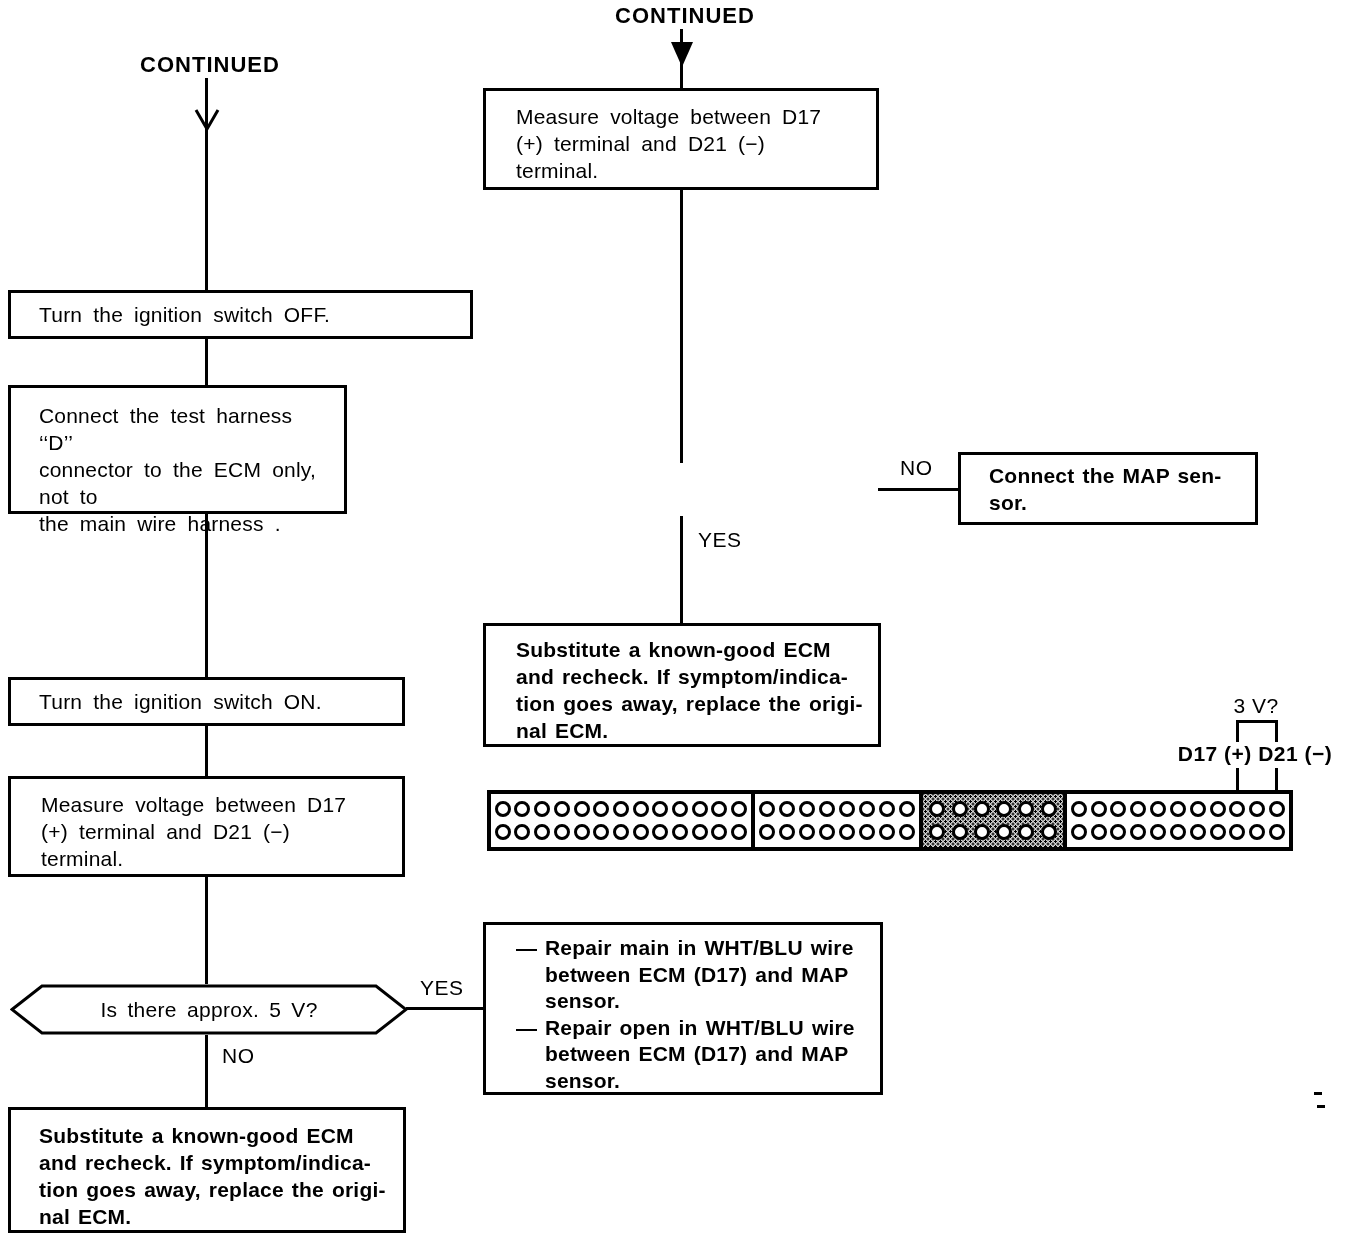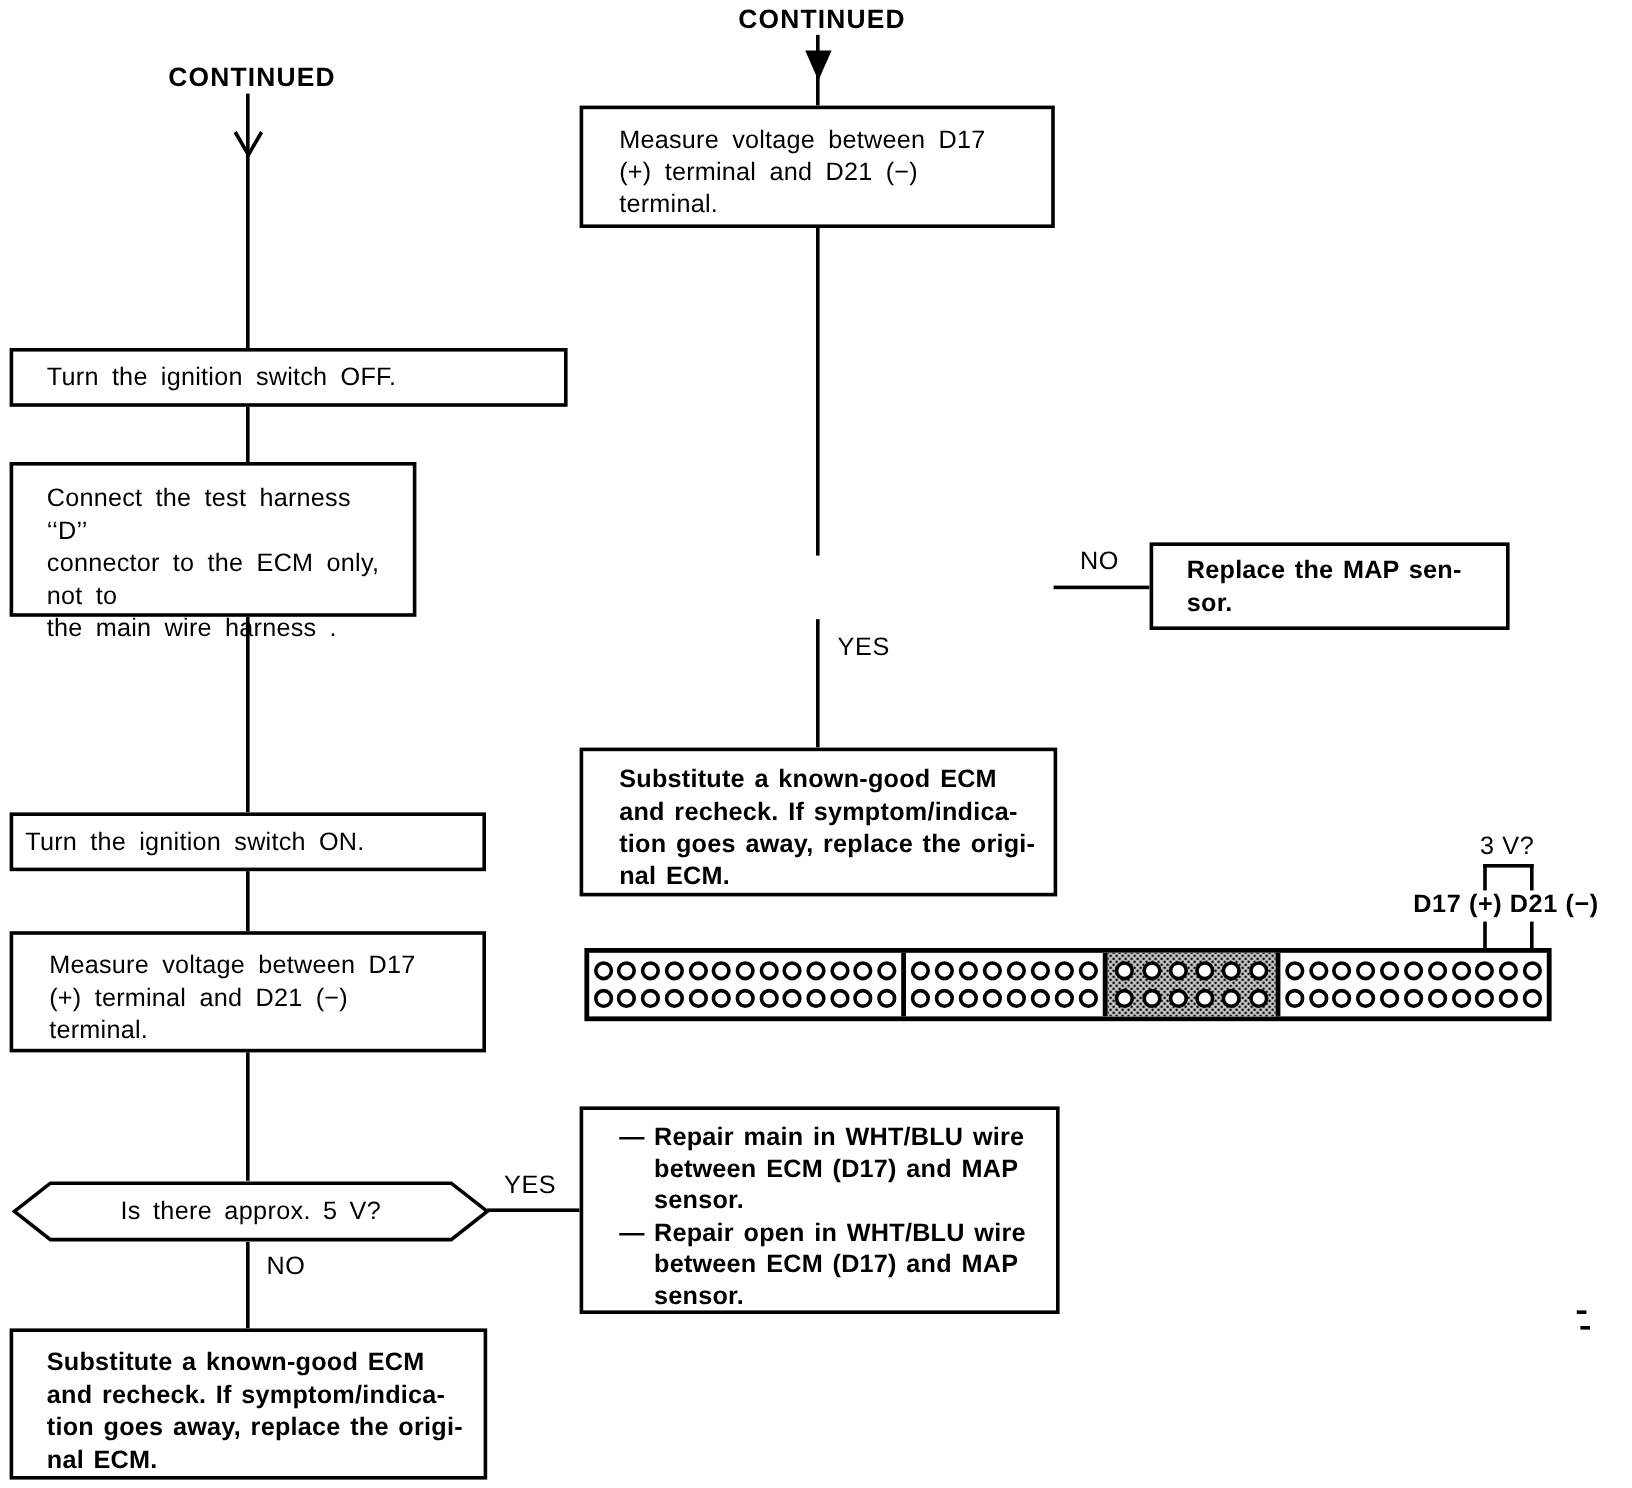--- a/index.html
+++ b/index.html
@@ -58,21 +58,21 @@
 
   <div class="box" style="left:8px;top:385px;width:339px;height:129px;padding:14px 12px 0 28px;">
     <div class="txt">Connect the test harness ‘‘D’’
 connector to the ECM only, not to
 the main wire harness .</div>
   </div>
 
   <div class="vline" style="left:205px;top:514px;height:163px;"></div>
 
   <div class="box flexc" style="left:8px;top:677px;width:397px;height:49px;">
-    <div class="txt" style="padding-left:10px;">Turn the ignition switch ON.</div>
+    <div class="txt" style="padding-left:28px;">Turn the ignition switch ON.</div>
   </div>
 
   <div class="vline" style="left:205px;top:726px;height:50px;"></div>
 
   <div class="box" style="left:8px;top:776px;width:397px;height:101px;padding:12px 12px 0 30px;">
     <div class="txt">Measure voltage between D17
 (+) terminal and D21 (−)
 terminal.</div>
   </div>
 
@@ -123,21 +123,21 @@
 terminal.</div>
   </div>
 
   <div class="vline" style="left:680px;top:190px;height:273px;"></div>
 
 
   <div class="hline" style="left:878px;top:488px;width:80px;"></div>
   <div class="lbl" style="left:900px;top:456px;">NO</div>
 
   <div class="box bold flexc" style="left:958px;top:452px;width:300px;height:73px;">
-    <div class="txt" style="padding-left:28px;">Replace the MAP sen-
+    <div class="txt" style="padding-left:28px;">Connect the MAP sen-
 sor.</div>
   </div>
 
   <div class="vline" style="left:680px;top:516px;height:107px;"></div>
   <div class="lbl" style="left:698px;top:528px;">YES</div>
 
   <div class="box bold" style="left:483px;top:623px;width:398px;height:124px;padding:10px 10px 0 30px;">
     <div class="txt">Substitute a known-good ECM
 and recheck. If symptom/indica-
 tion goes away, replace the origi-

